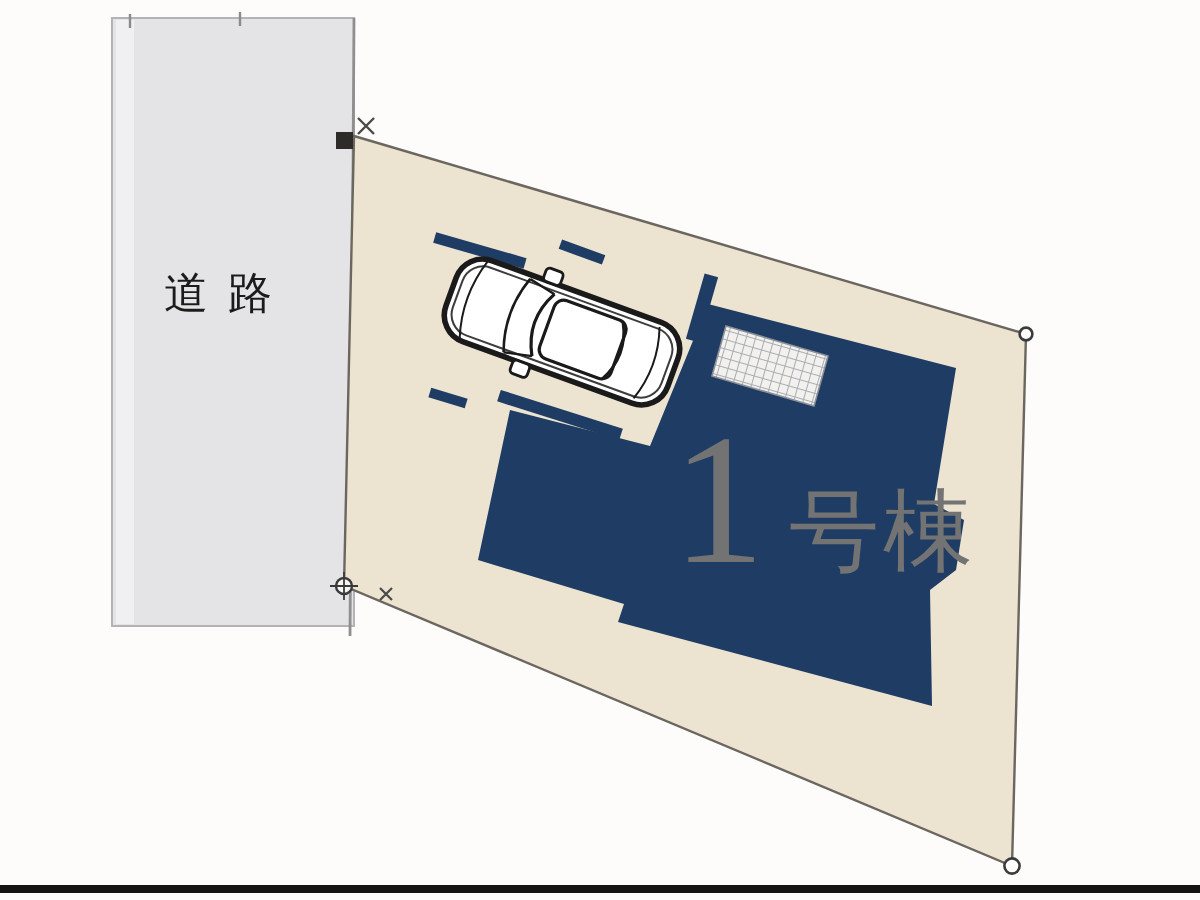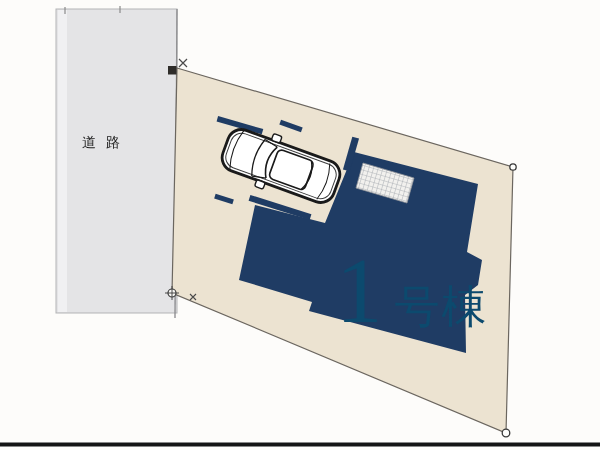--- a/index.html
+++ b/index.html
@@ -6,26 +6,26 @@
   .stage{
     position:relative;
     width:600px;height:450px;
     background:var(--c-background,#fdfcfa);
     overflow:hidden;
     font-family:"Liberation Serif","DejaVu Serif",serif;
   }
   .plan-svg{position:absolute;left:0;top:0;}
   .road-label{
     position:absolute;left:82px;top:136px;
-    font-size:14px;letter-spacing:10px;color:#1b1b1b;
+    font-size:22px;letter-spacing:10px;color:#1b1b1b;
     white-space:nowrap;line-height:1;
   }
   .building-label{
     position:absolute;left:336px;top:204px;
-    color:#0c4a6e;white-space:nowrap;line-height:1;margin-top:40px;
+    color:#737373;white-space:nowrap;line-height:1;
   }
   .building-label .num{font-size:93px;line-height:1;}
   .building-label .suffix{font-size:45px;margin-left:12px;letter-spacing:2px;}
 </style>
 </head>
 <body>
 
 <div class="stage">
 
   <svg class="plan-svg" width="600" height="450" viewBox="0 0 600 450">

